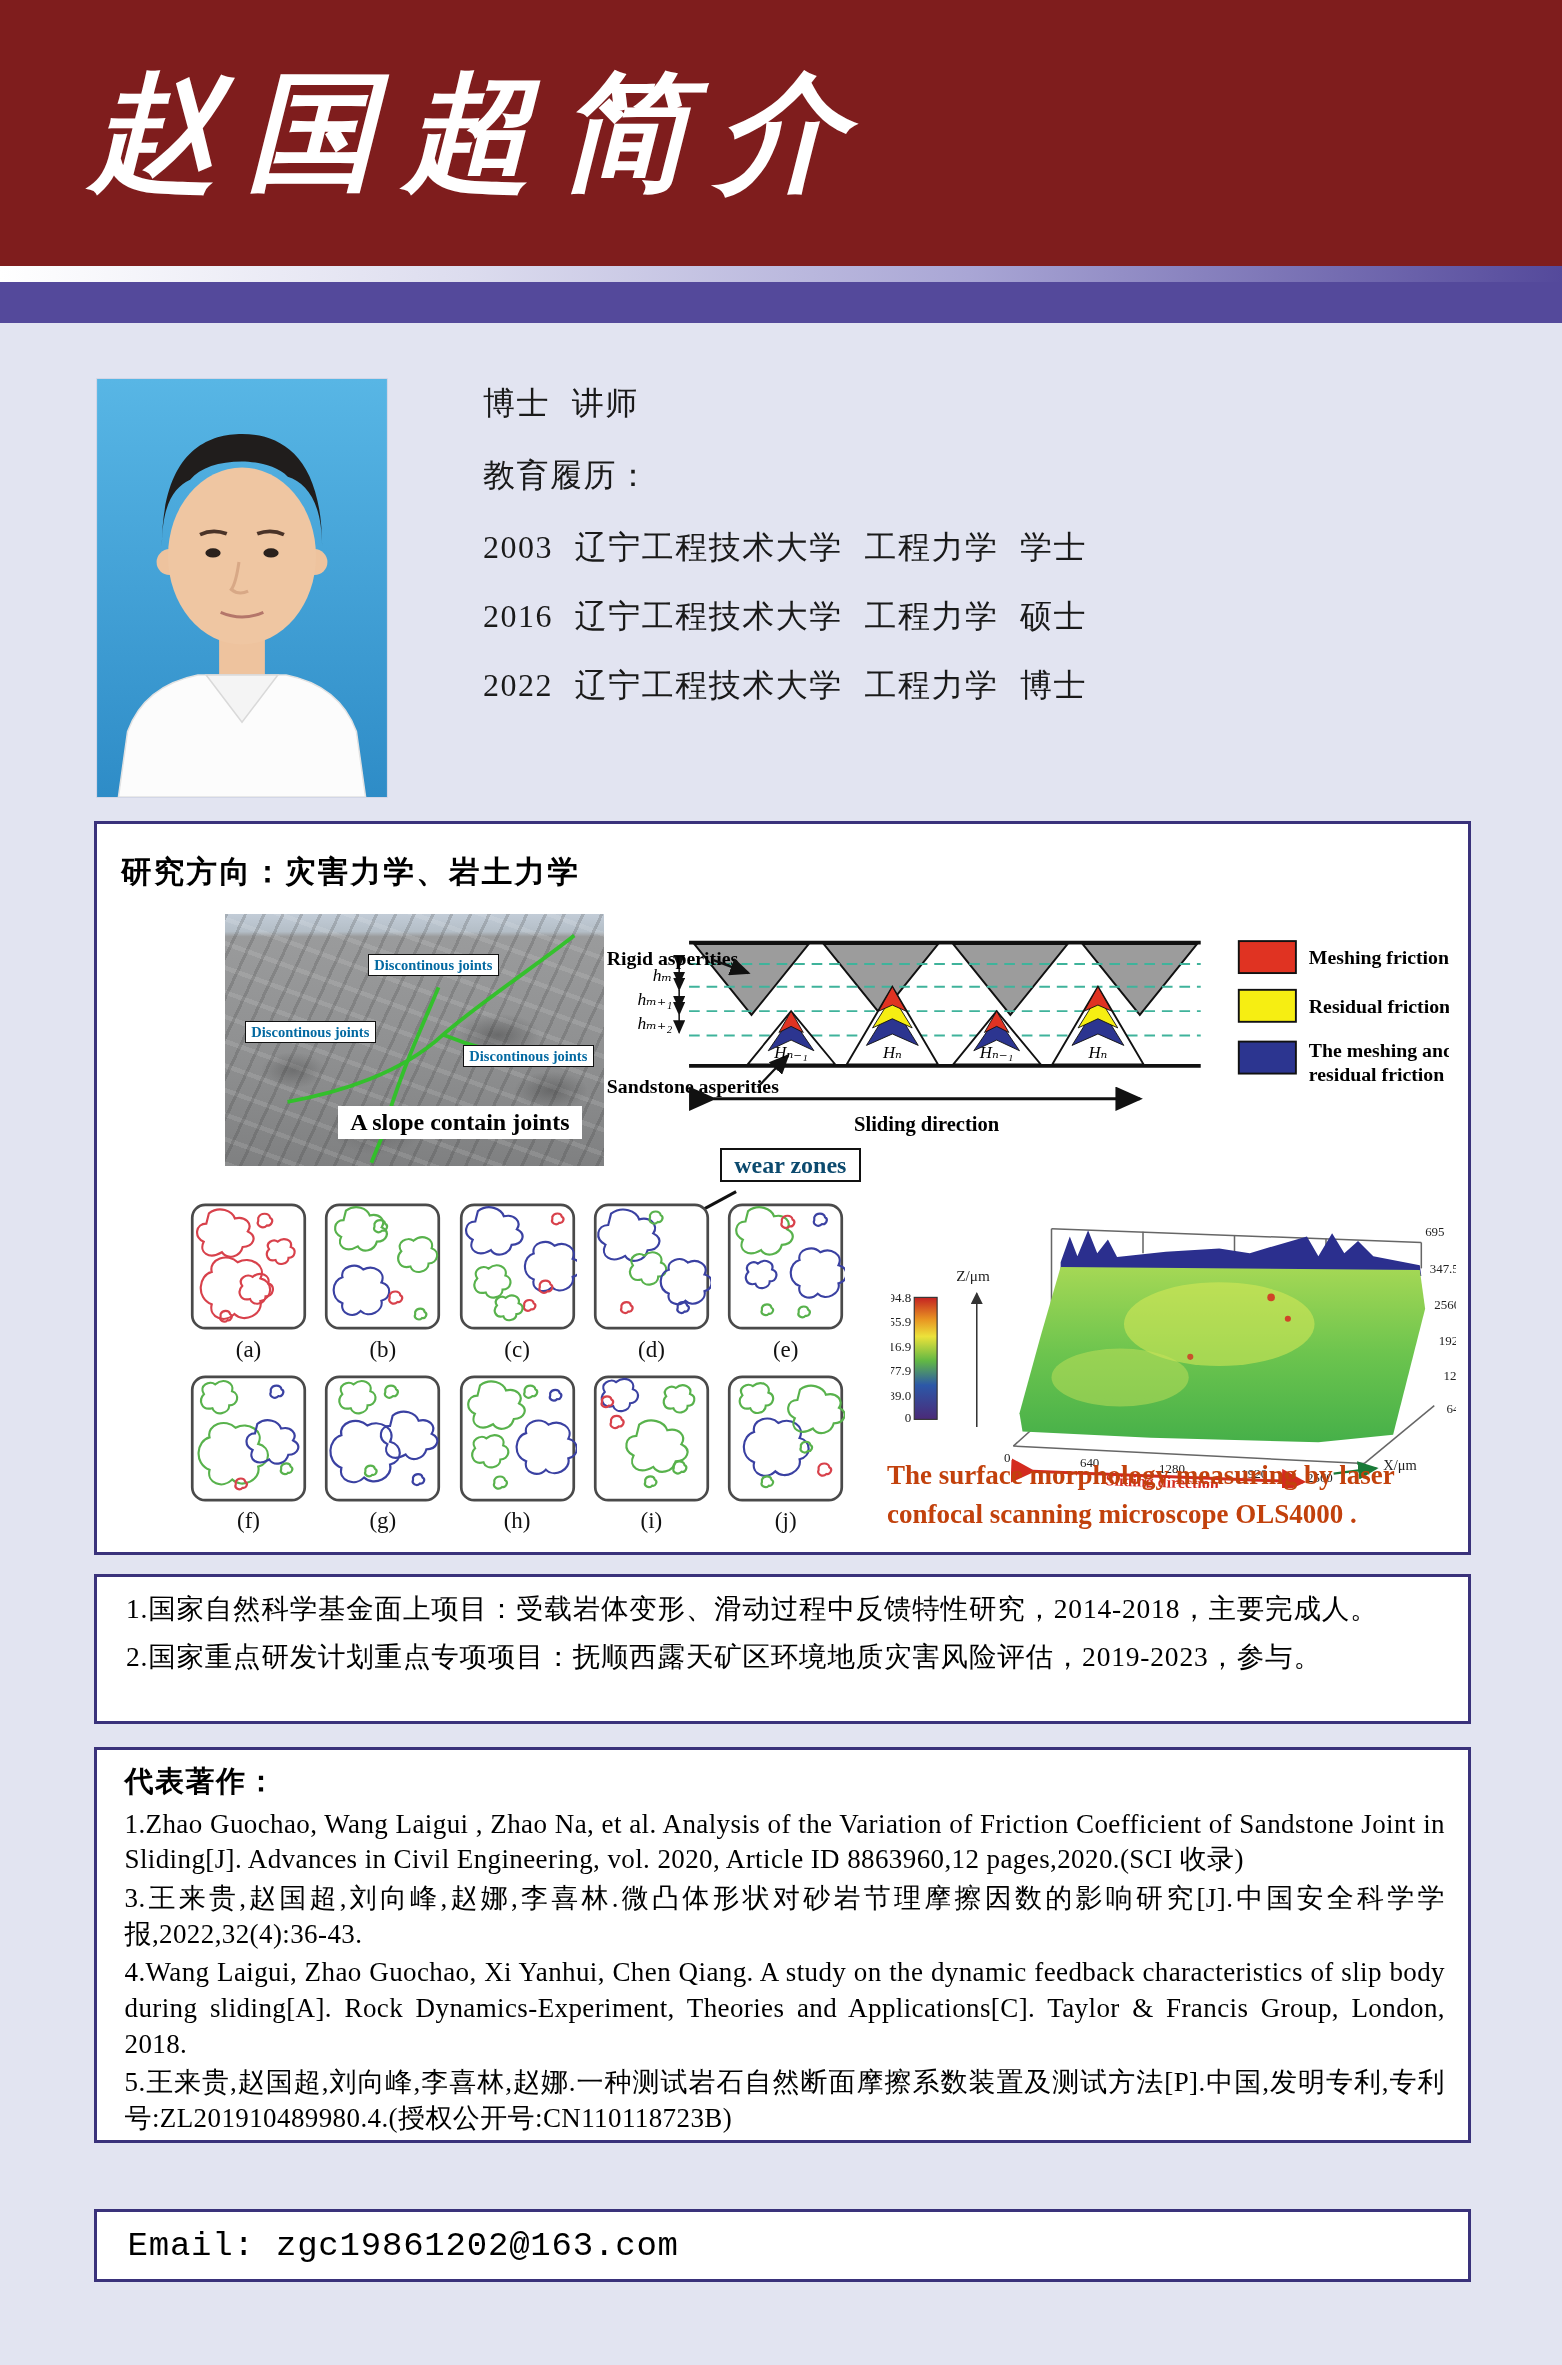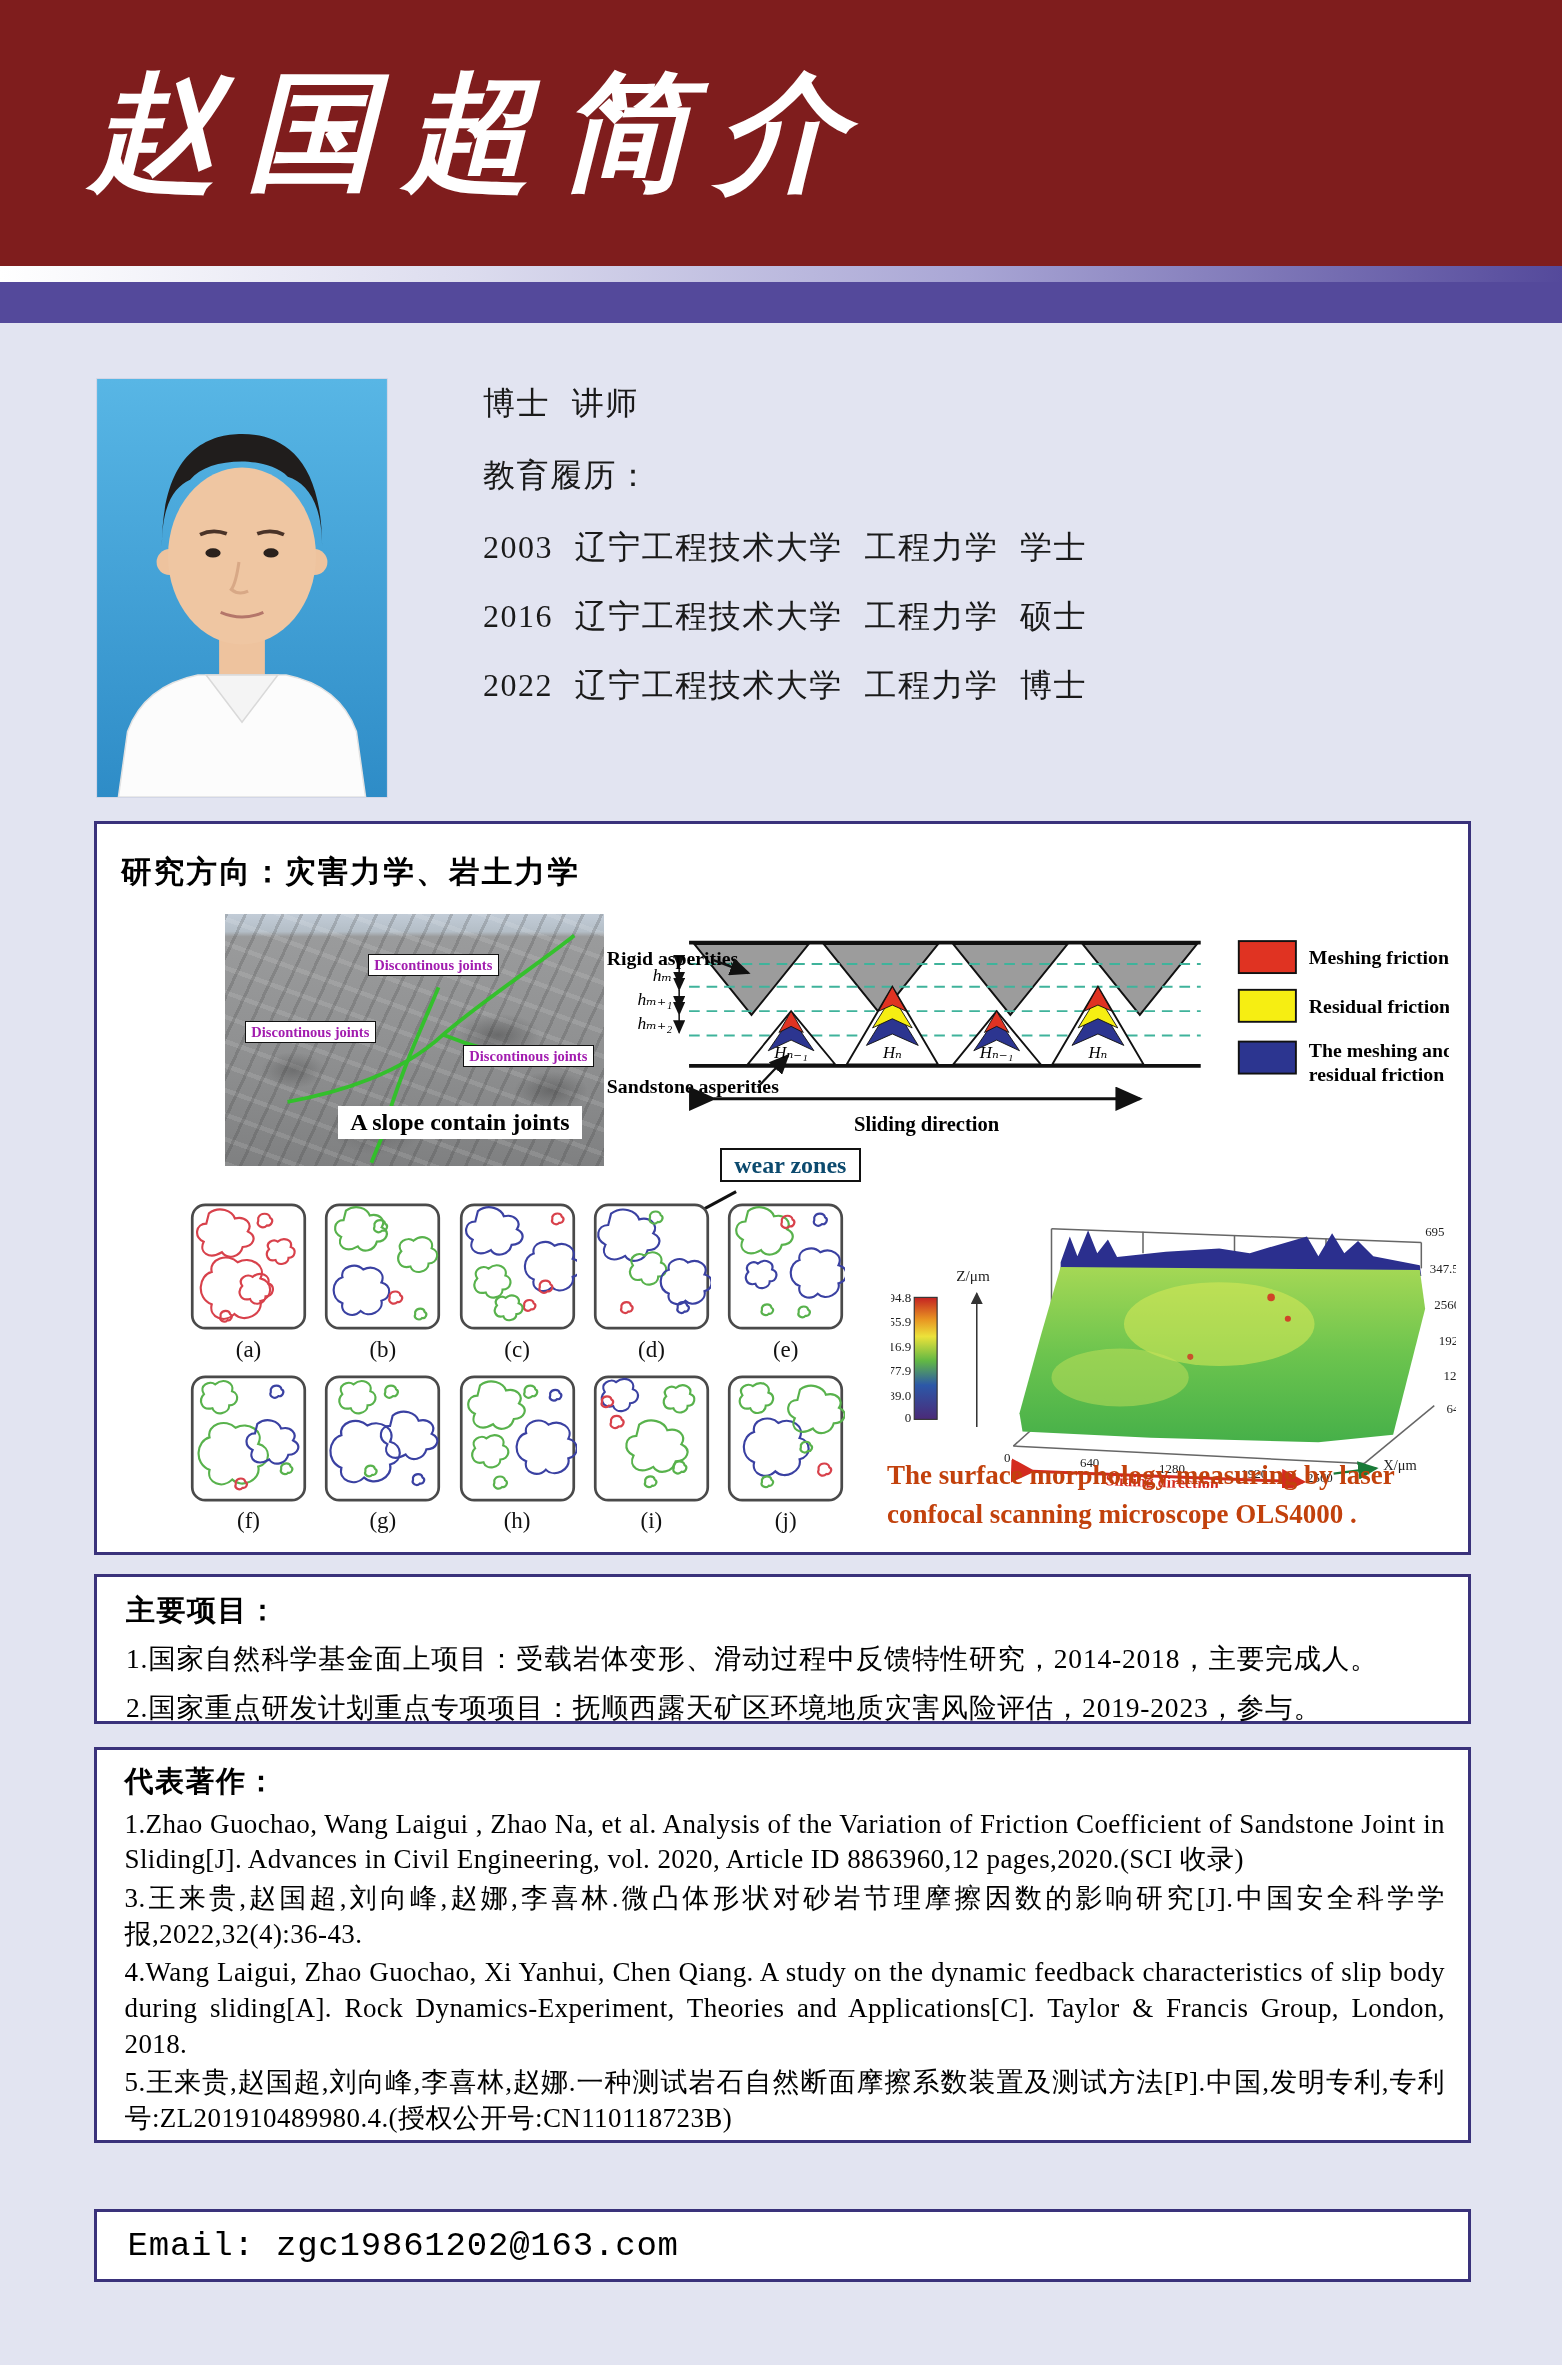--- a/index.html
+++ b/index.html
@@ -36,21 +36,21 @@
     background:
       radial-gradient(46px 26px at 18% 62%, rgba(40,40,40,.30), transparent 70%),
       radial-gradient(61px 30.5px at 72% 48%, rgba(30,30,30,.34), transparent 70%),
       radial-gradient(53px 27.5px at 86% 70%, rgba(25,25,25,.30), transparent 70%),
       radial-gradient(69px 38px at 40% 85%, rgba(35,35,35,.22), transparent 70%),
       repeating-linear-gradient(115deg, rgba(55,55,55,.20) 0 3.1px, transparent 3.1px 17px),
       repeating-linear-gradient(20deg, rgba(255,255,255,.10) 0 4.6px, transparent 4.6px 23px),
       linear-gradient(180deg,#c2ccd7 0%,#b4bec7 7%,#9a9b9c 9%,#8f9091 55%,#7f8081 100%);}
   .slope svg{position:absolute;left:0;top:0;}
   .jlabel{position:absolute;background:#ffffff;border:1.5px solid #111;font-weight:bold;font-size:14.5px;
-    padding:1.5px 5.3px;white-space:nowrap;color:#a21caf;}
+    padding:1.5px 5.3px;white-space:nowrap;color:#0369a1;}
   .slope-cap{position:absolute;left:113px;top:192px;background:#ffffff;font-weight:bold;font-size:24px;
     padding:3.1px 12.2px;white-space:nowrap;color:#000;}
 
   .asperity{position:absolute;left:509px;top:111px;width:843px;height:217px;}
   .wear-label{position:absolute;left:623px;top:324px;background:#fff;border:2.3px solid #111;
     font-weight:bold;font-size:24px;padding:1.5px 12.2px;color:#0c4a6e;}
   .wear-arrow{position:absolute;left:549px;top:360px;width:107px;height:61px;}
 
   .panel-row{position:absolute;left:92px;display:flex;gap:15.3px;}
   .panel-labels{position:absolute;left:92px;display:flex;gap:15.3px;}
@@ -407,21 +407,20 @@
 
       <line x1="185" y1="378" x2="540" y2="392" stroke="#d42b1f" stroke-width="4" marker-start="url(#ahr)" marker-end="url(#ahr)"></line>
       <text x="355" y="399" text-anchor="middle" font-size="21" font-weight="bold" fill="#d42b1f" transform="rotate(2 355 399)">Sliding direction</text>
     </svg>
     <div class="surf-cap">The surface morphology  measuring by laser
 confocal scanning microscope OLS4000 .</div>
   </div>
 
   <div class="frame projects">
     <div class="projects-inner">
-      <p class="box-title">主要项目：</p>
       <p class="proj-item">1.国家自然科学基金面上项目：受载岩体变形、滑动过程中反馈特性研究，2014-2018，主要完成人。</p>
       <p class="proj-item">2.国家重点研发计划重点专项项目：抚顺西露天矿区环境地质灾害风险评估，2019-2023，参与。</p>
     </div>
   </div>
 
   <div class="frame pubs">
     <div class="pubs-inner">
       <p class="box-title" style="margin-bottom:4.6px;">代表著作：</p>
       <p class="pub-item">1.Zhao Guochao, Wang Laigui , Zhao Na, et al. Analysis of the Variation of Friction Coefficient of Sandstone Joint in Sliding[J]. Advances in Civil Engineering, vol.  2020,  Article ID 8863960,12 pages,2020.(SCI 收录)</p>
       <p class="pub-item">3.王来贵,赵国超,刘向峰,赵娜,李喜林.微凸体形状对砂岩节理摩擦因数的影响研究[J].中国安全科学学报,2022,32(4):36-43.</p>

